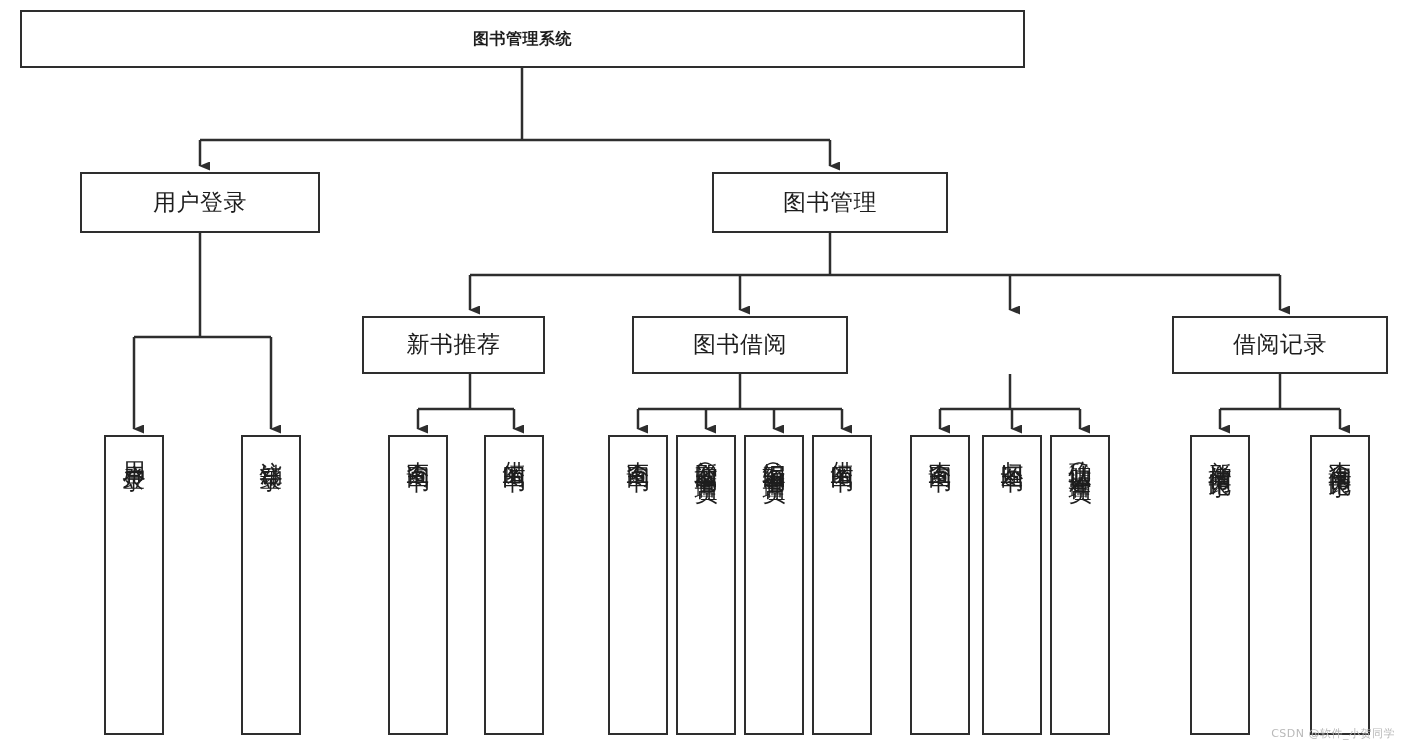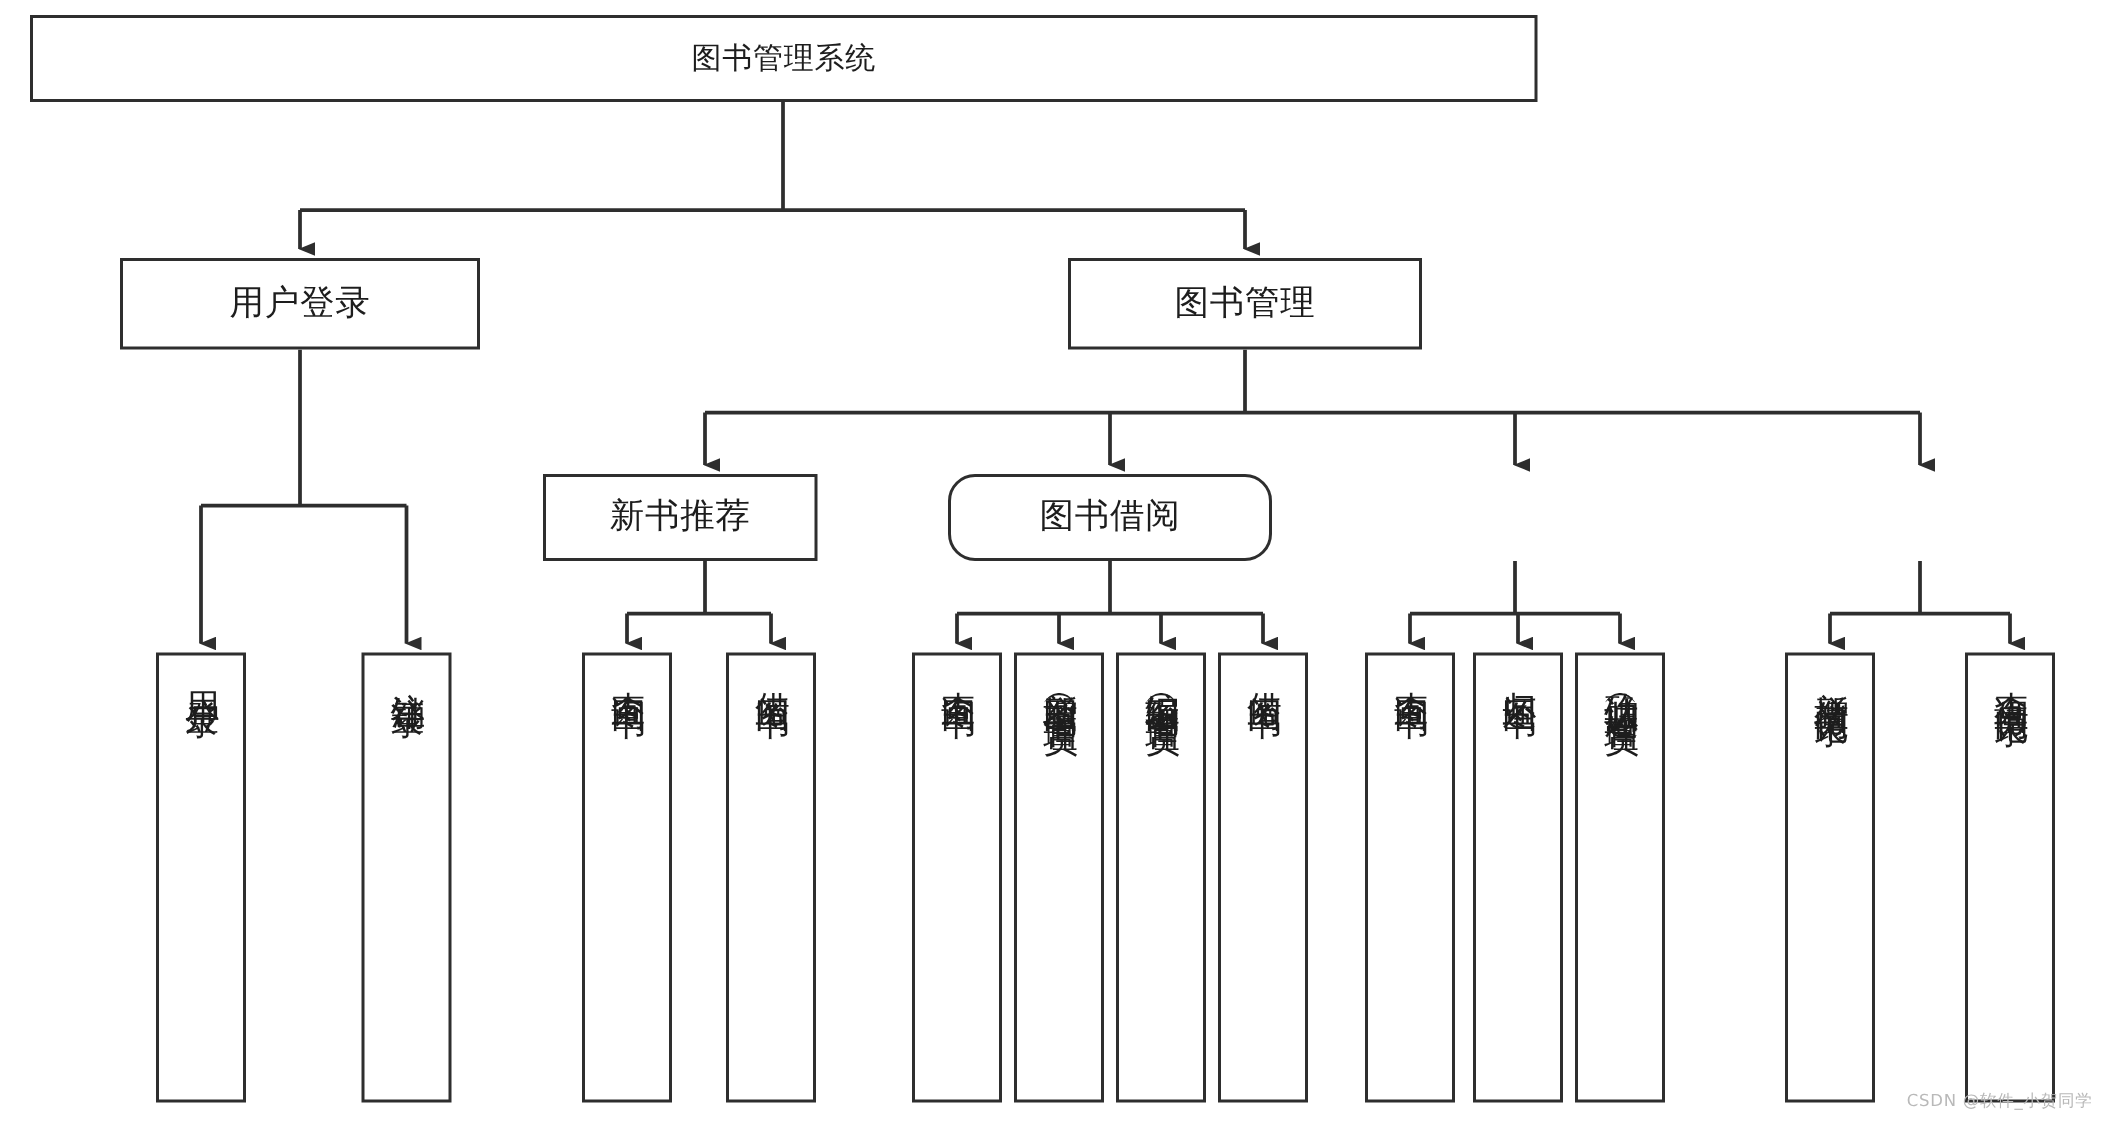--- a/index.html
+++ b/index.html
@@ -38,21 +38,22 @@
     color: #1d1d1d;
     text-align: center;
     line-height: 1.18;
     letter-spacing: 0.5px;
     white-space: pre;
   }
   .horiz .node-label {
     font-size: 23px;
   }
   .node-box.root .node-label {
-    font-size: 20px;
+    font-size: 16px;
+    font-weight: bold;
   }
   .vert {
     align-items: flex-start;
     padding-top: 6px;
   }
   .vert .node-label {
     font-size: 23px;
     writing-mode: vertical-rl;
     text-orientation: upright;
     letter-spacing: 3px;
@@ -134,25 +135,28 @@
   </div>
 
   <div class="node-box horiz" style="left:712px; top:172px; width:236px; height:61px;">
     <span class="node-label">图书管理</span>
   </div>
 
   <div class="node-box horiz" style="left:362px; top:316px; width:183px; height:58px;">
     <span class="node-label">新书推荐</span>
   </div>
 
-  <div class="node-box horiz" style="left:632px; top:316px; width:216px; height:58px;border-radius:18px;">
+  <div class="node-box horiz" style="left:632px; top:316px; width:216px; height:58px;">
     <span class="node-label">图书借阅</span>
   </div>
 
 
+  <div class="node-box horiz" style="left:1172px; top:316px; width:216px; height:58px;">
+    <span class="node-label">借阅记录</span>
+  </div>
 
   <div class="node-box vert" style="left:104px; top:435px; width:60px; height:300px;">
     <span class="node-label">用户登录</span>
   </div>
 
   <div class="node-box vert" style="left:241px; top:435px; width:60px; height:300px;">
     <span class="node-label">注销登录</span>
   </div>
 
   <div class="node-box vert" style="left:388px; top:435px; width:60px; height:300px;">

